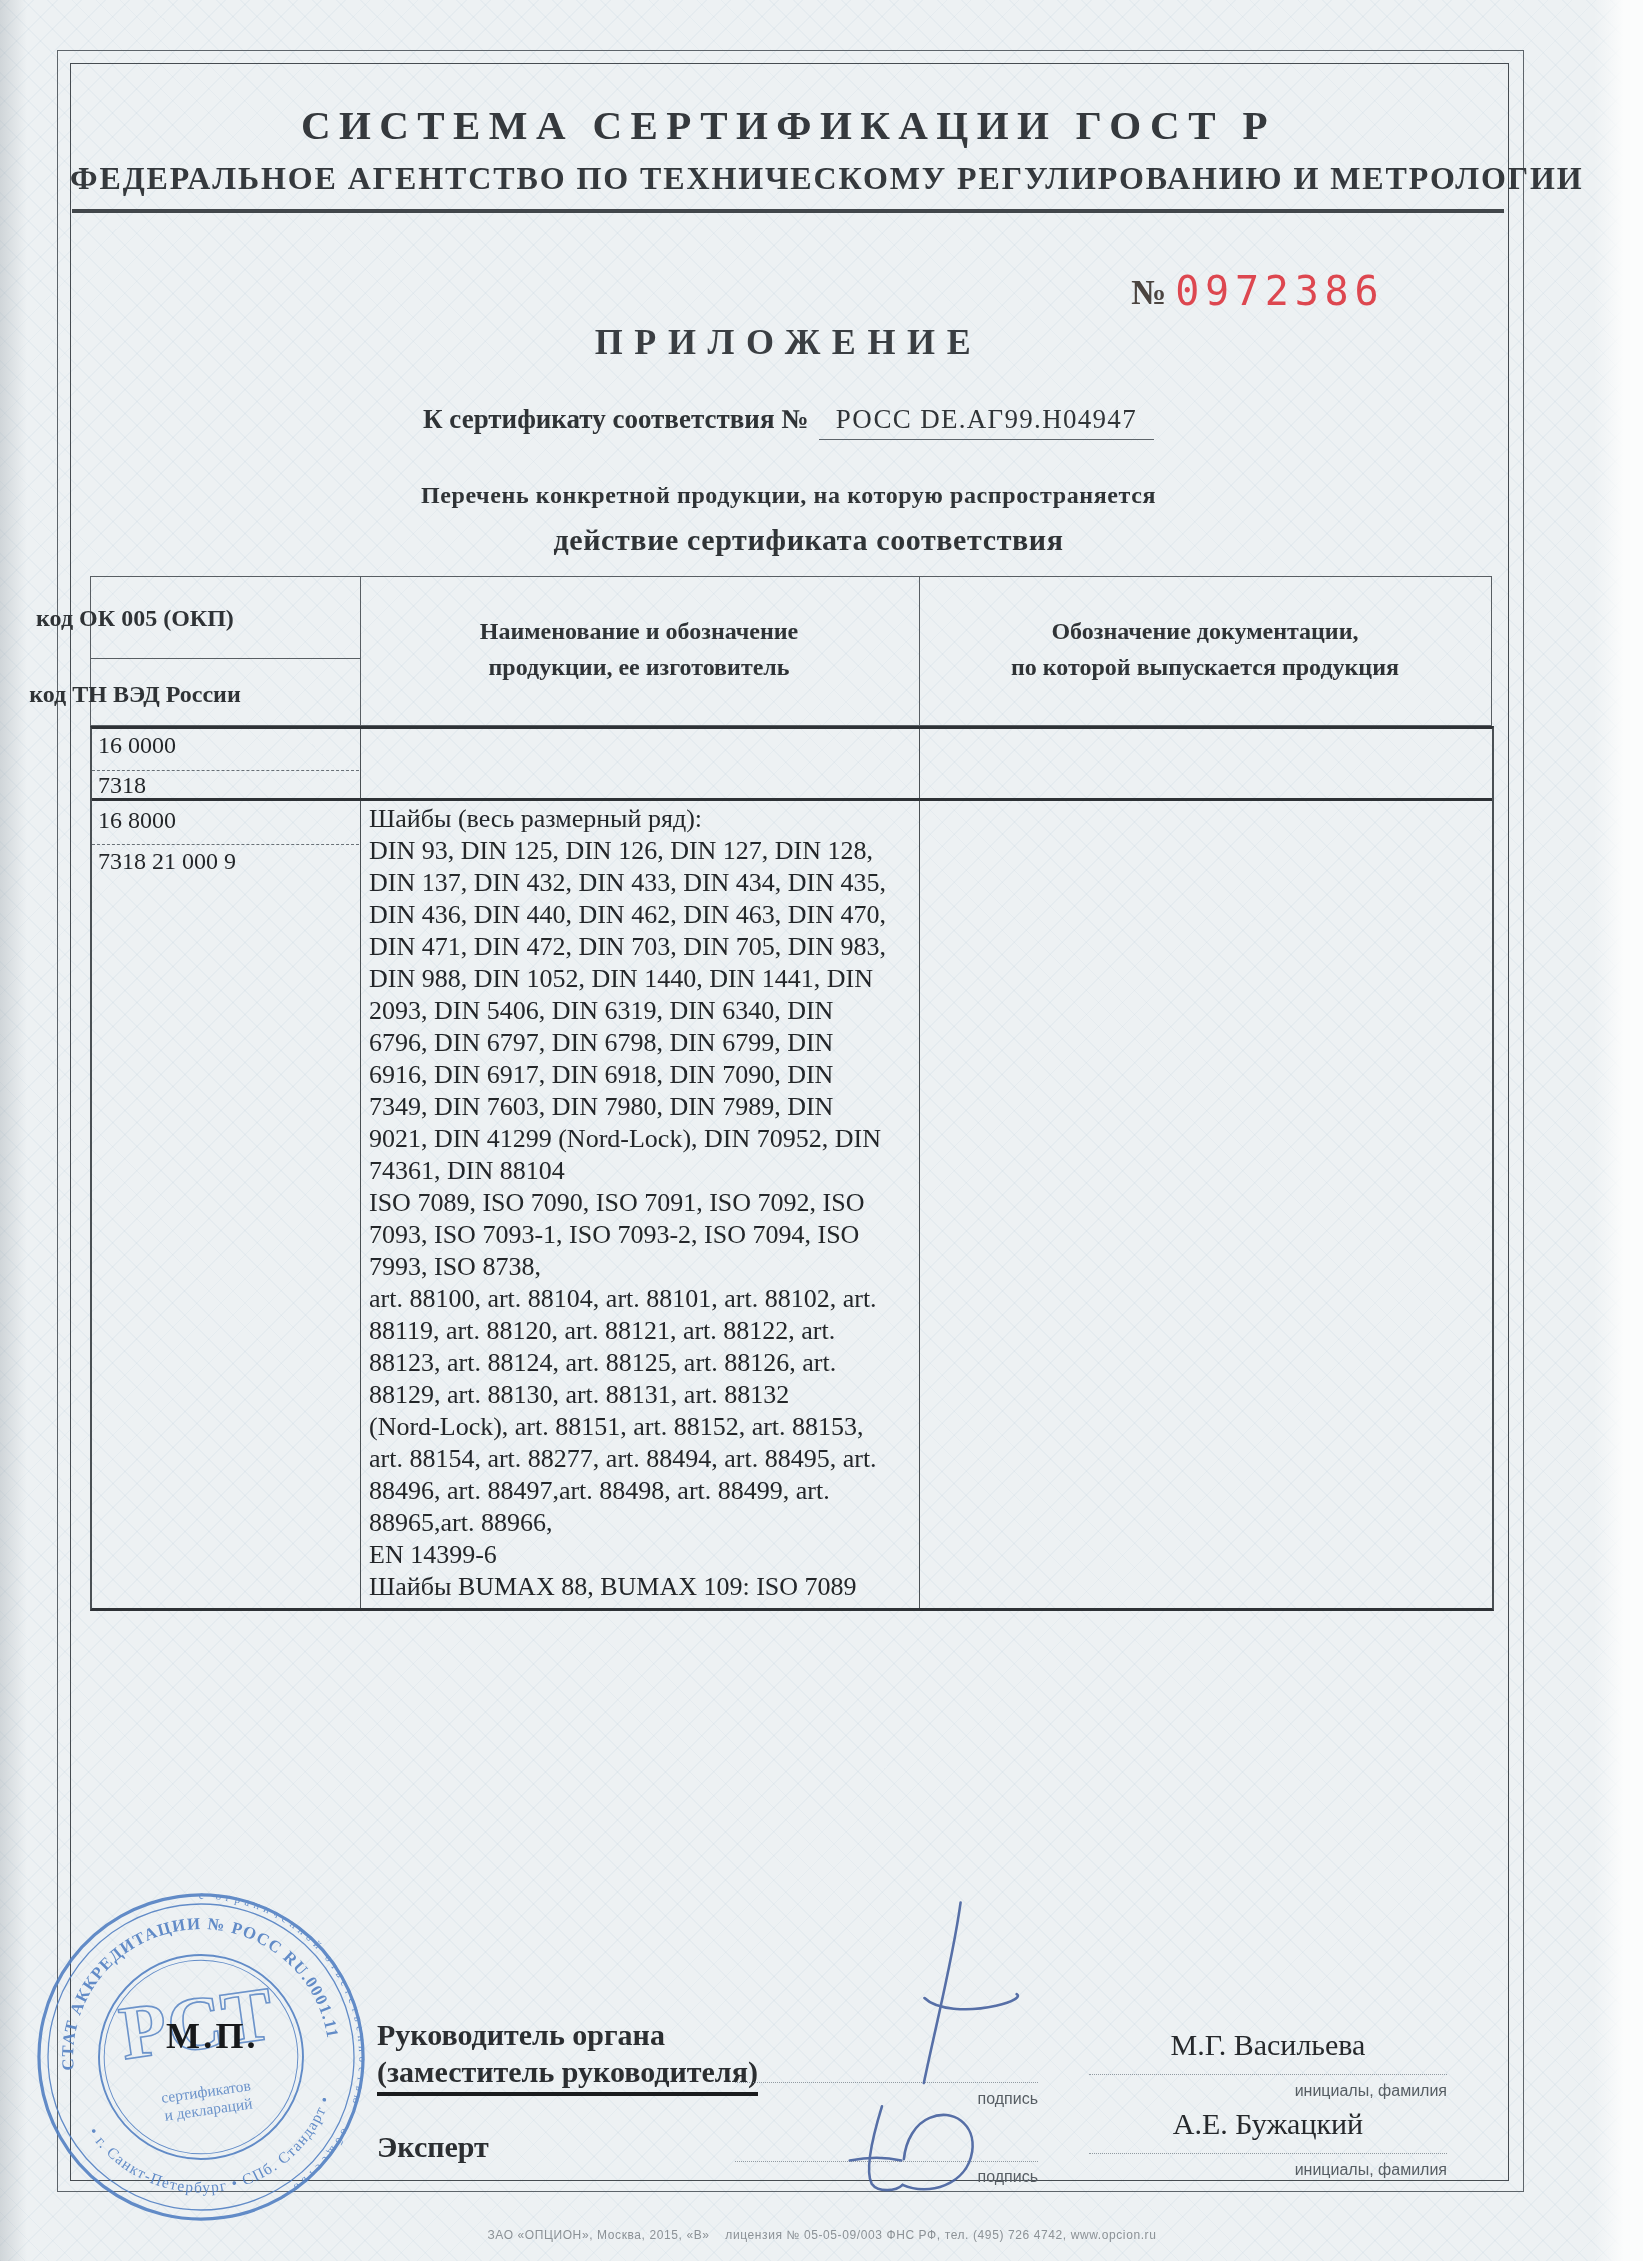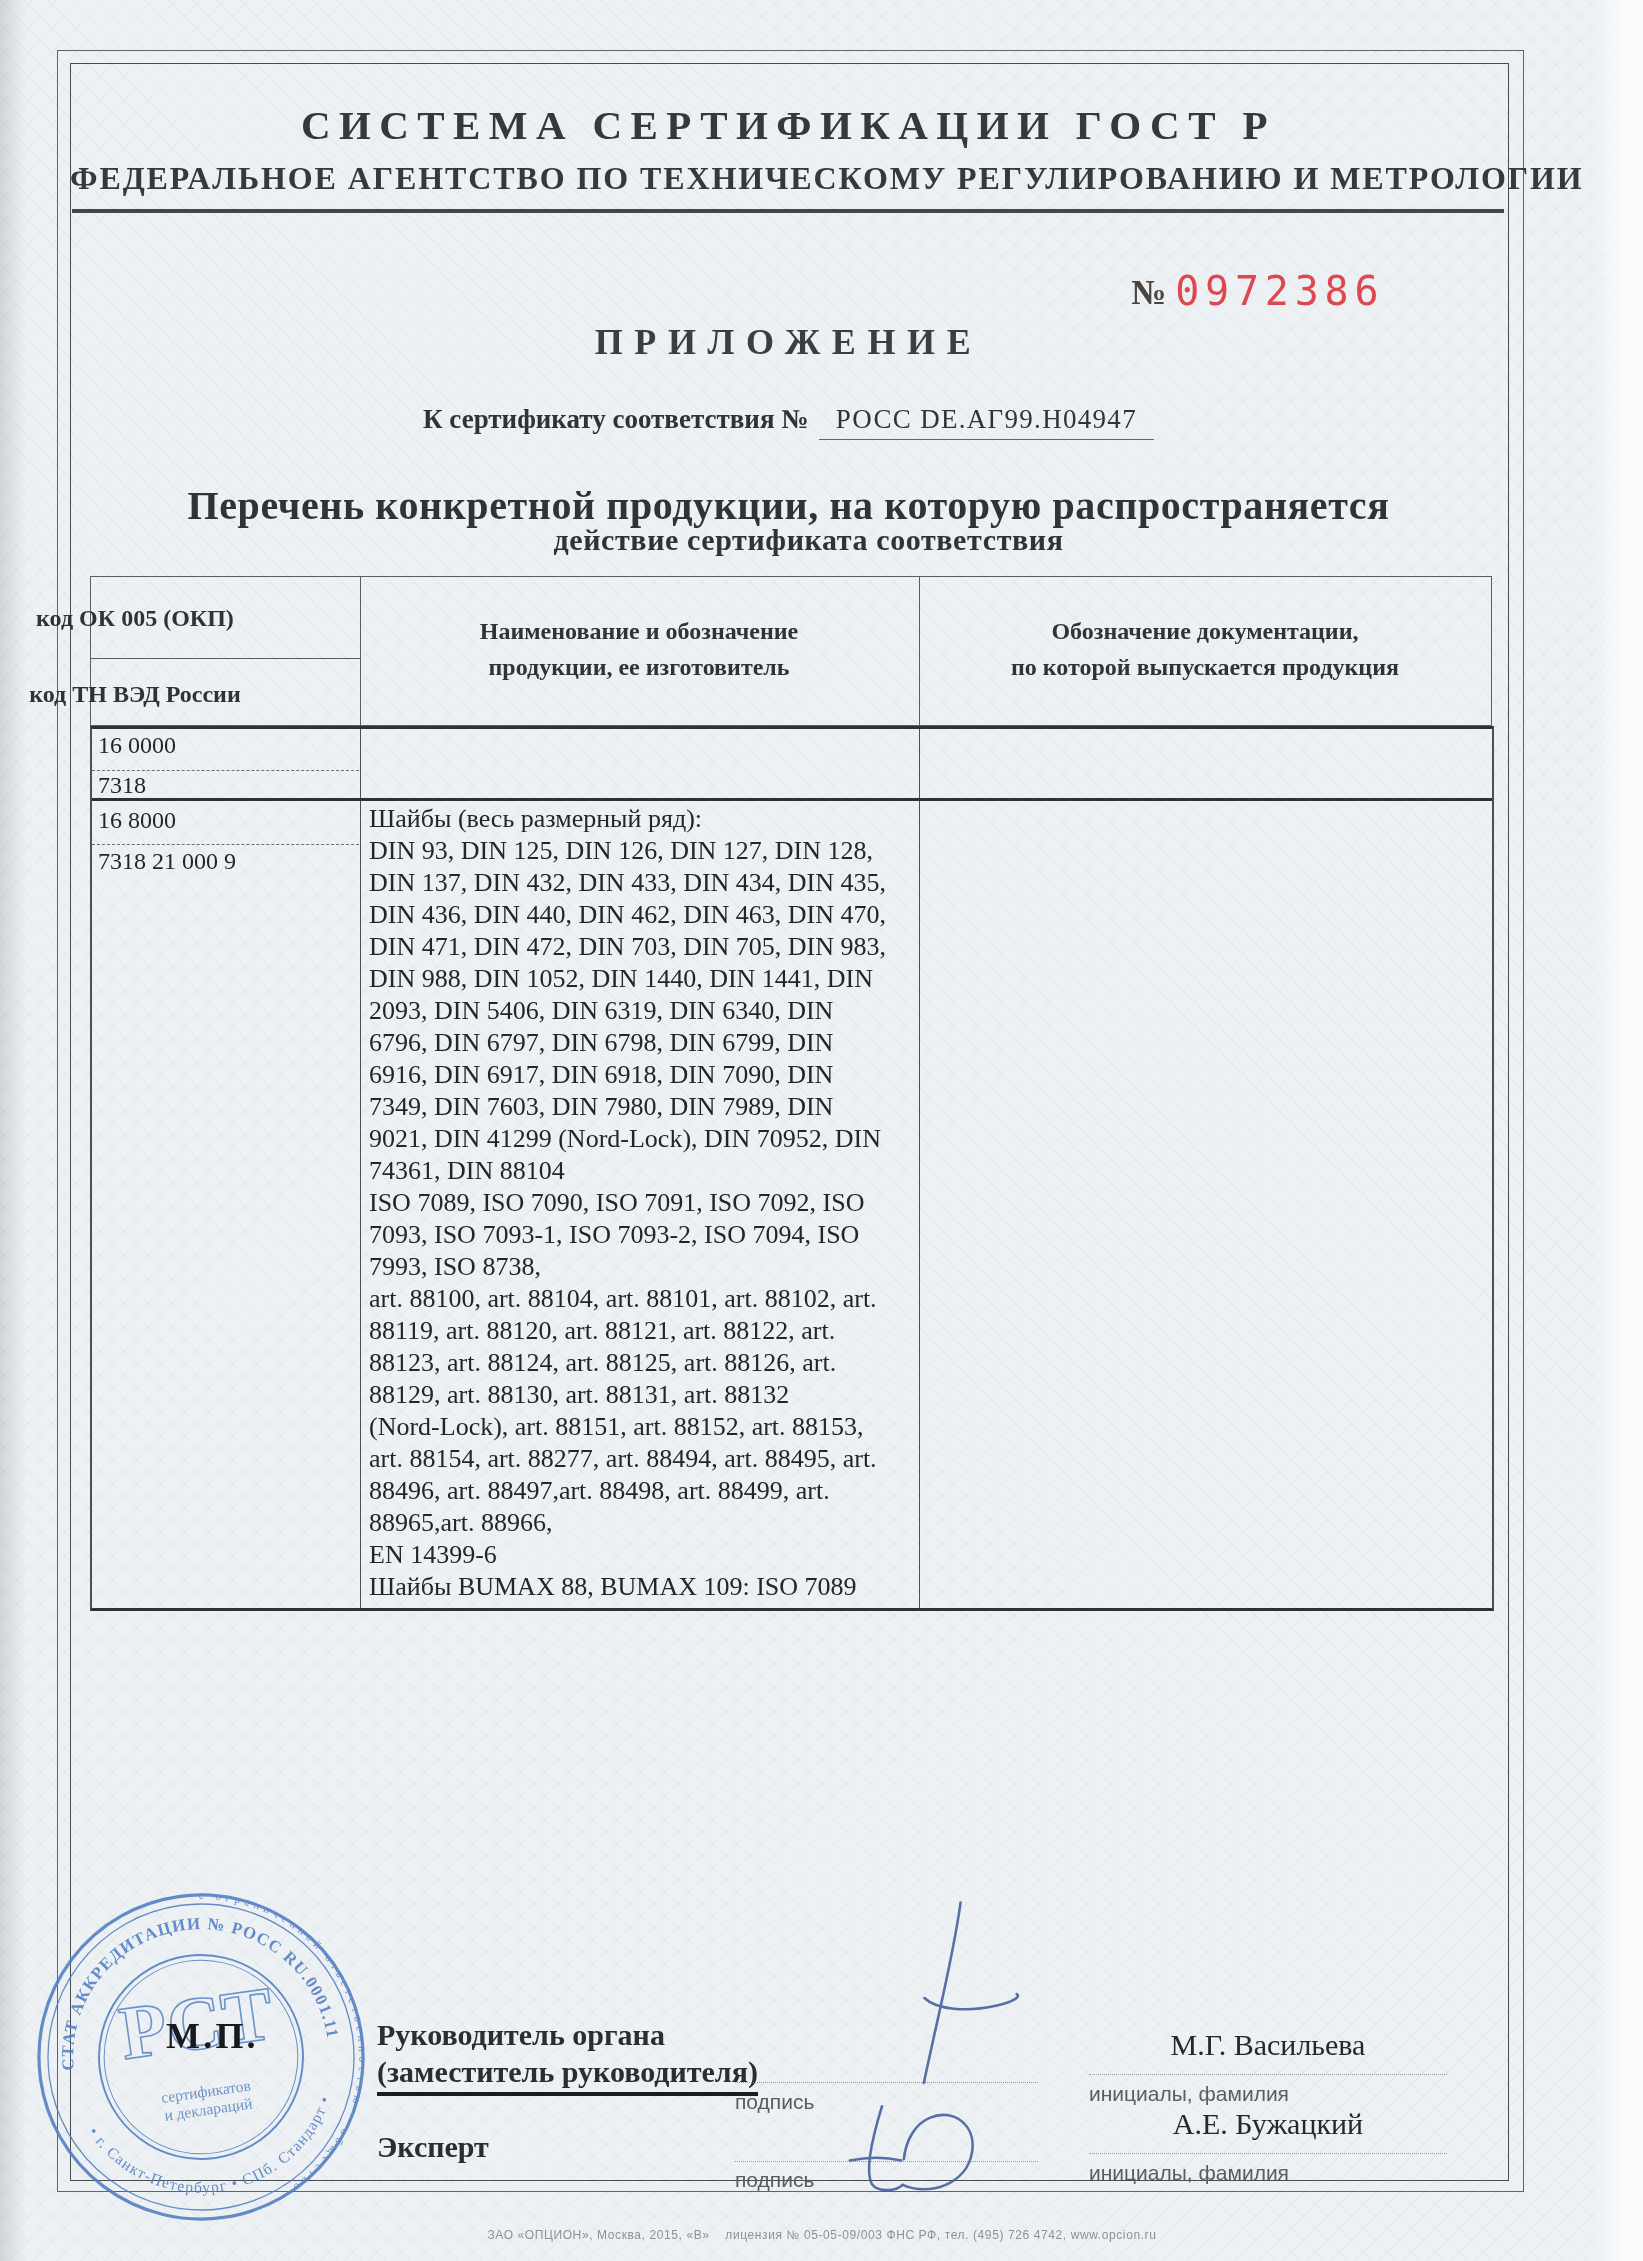--- a/index.html
+++ b/index.html
@@ -17,21 +17,21 @@
   .header-title{left:70px;top:101px;width:1437px;text-align:center;font-size:41px;font-weight:700;letter-spacing:8.4px;color:#35393d;}
   .header-subtitle{left:70px;top:160px;width:1437px;text-align:center;font-size:32px;font-weight:700;letter-spacing:1.9px;color:#35393d;white-space:nowrap;}
   .header-rule{left:72px;top:209px;width:1432px;height:3.9px;background:#42474b;}
   .doc-number{left:1131px;top:273px;white-space:nowrap;}
   .doc-number .no-sign{font-size:35px;font-weight:600;color:#4b4440;vertical-align:top;}
   .doc-number .no-digits{font-family:"DejaVu Sans Mono",monospace;font-size:40px;font-weight:400;letter-spacing:5.8px;color:#dd4750;margin-left:9px;vertical-align:top;line-height:37px;}
   .doc-title{left:70px;top:321px;width:1437px;text-align:center;font-size:36px;font-weight:700;letter-spacing:11.6px;color:#3a3e42;}
   .cert-ref{left:70px;top:404px;width:1437px;text-align:center;white-space:nowrap;}
   .cert-ref .lbl{font-size:27px;font-weight:700;color:#2f3336;}
   .cert-ref .val{display:inline-block;font-size:27px;letter-spacing:1.3px;color:#2f3336;border-bottom:1.3px solid #5d646a;padding:0 17px 3.9px 17px;margin-left:10.3px;}
-  .intro-1{left:70px;top:482px;width:1437px;text-align:center;font-size:40px;font-weight:700;letter-spacing:0.6px;color:#2f3336;}
+  .intro-1{left:70px;top:482px;width:1437px;text-align:center;font-size:24px;font-weight:700;letter-spacing:0.6px;color:#2f3336;}
   .intro-2{left:70px;top:523px;width:1437px;text-align:center;font-size:30px;font-weight:700;letter-spacing:0.6px;color:#2f3336;padding-left:20px;}
   .thead{left:90px;top:576px;width:1400px;height:148px;border:1.3px solid #585e63;}
   .thead .v1{position:absolute;left:269px;top:0;width:1.3px;height:100%;background:#585e63;}
   .thead .v2{position:absolute;left:828px;top:0;width:1.3px;height:100%;background:#585e63;}
   .thead .c1-div{position:absolute;left:0;top:81px;width:269px;height:1.3px;background:#585e63;}
   .th-label{position:absolute;text-align:center;font-size:24px;font-weight:700;color:#2f3336;white-space:nowrap;}
   .th-c1a{left:0;top:605px;width:270px;}
   .th-c1b{left:0;top:681px;width:270px;}
   .th-c2a{left:360px;top:618px;width:558px;}
   .th-c2b{left:360px;top:654px;width:558px;}
@@ -53,21 +53,21 @@
   .seal-mark{left:166px;top:2015px;font-size:36px;font-weight:600;letter-spacing:3.2px;color:#17191b;}
   .stamp-wrap{left:28px;top:1884px;width:346px;height:346px;transform:rotate(-8deg);opacity:.88;}
   .sig-role1a{left:377px;top:2018px;font-size:30px;font-weight:700;color:#2b2e31;}
   .sig-role1b{left:377px;top:2055px;font-size:30px;font-weight:700;color:#2b2e31;border-bottom:4.5px solid #1a1c1e;padding-bottom:3.2px;}
   .sig-role2{left:377px;top:2130px;font-size:30px;font-weight:700;color:#2b2e31;}
   .dotline{border-top:1.3px dotted #929ba2;height:0;}
   .sig-line1{left:735px;top:2082px;width:303px;}
   .sig-line2{left:735px;top:2161px;width:303px;}
   .name-line1{left:1089px;top:2074px;width:358px;}
   .name-line2{left:1089px;top:2153px;width:358px;}
-  .sig-cap{position:absolute;text-align:left;font-family:"Liberation Sans",sans-serif;font-size:21px;color:#565d63;}
+  .sig-cap{position:absolute;text-align:right;font-family:"Liberation Sans",sans-serif;font-size:16px;color:#565d63;}
   .cap-s1{left:735px;top:2090px;width:303px;}
   .cap-s2{left:735px;top:2168px;width:303px;}
   .cap-n1{left:1089px;top:2082px;width:358px;}
   .cap-n2{left:1089px;top:2161px;width:358px;}
   .sig-name{position:absolute;text-align:center;font-size:30px;color:#26292c;white-space:nowrap;}
   .name1{left:1089px;top:2028px;width:358px;}
   .name2{left:1089px;top:2107px;width:358px;}
   .imprint{left:29px;top:2228px;width:1586px;text-align:center;font-family:"Liberation Sans",sans-serif;font-size:12px;letter-spacing:0.6px;color:#8b9196;}
   .ink-overlay{left:0;top:0;width:1644px;height:2261px;pointer-events:none;}
   .stamp-svg text{font-family:"Liberation Serif","DejaVu Serif",serif;}

